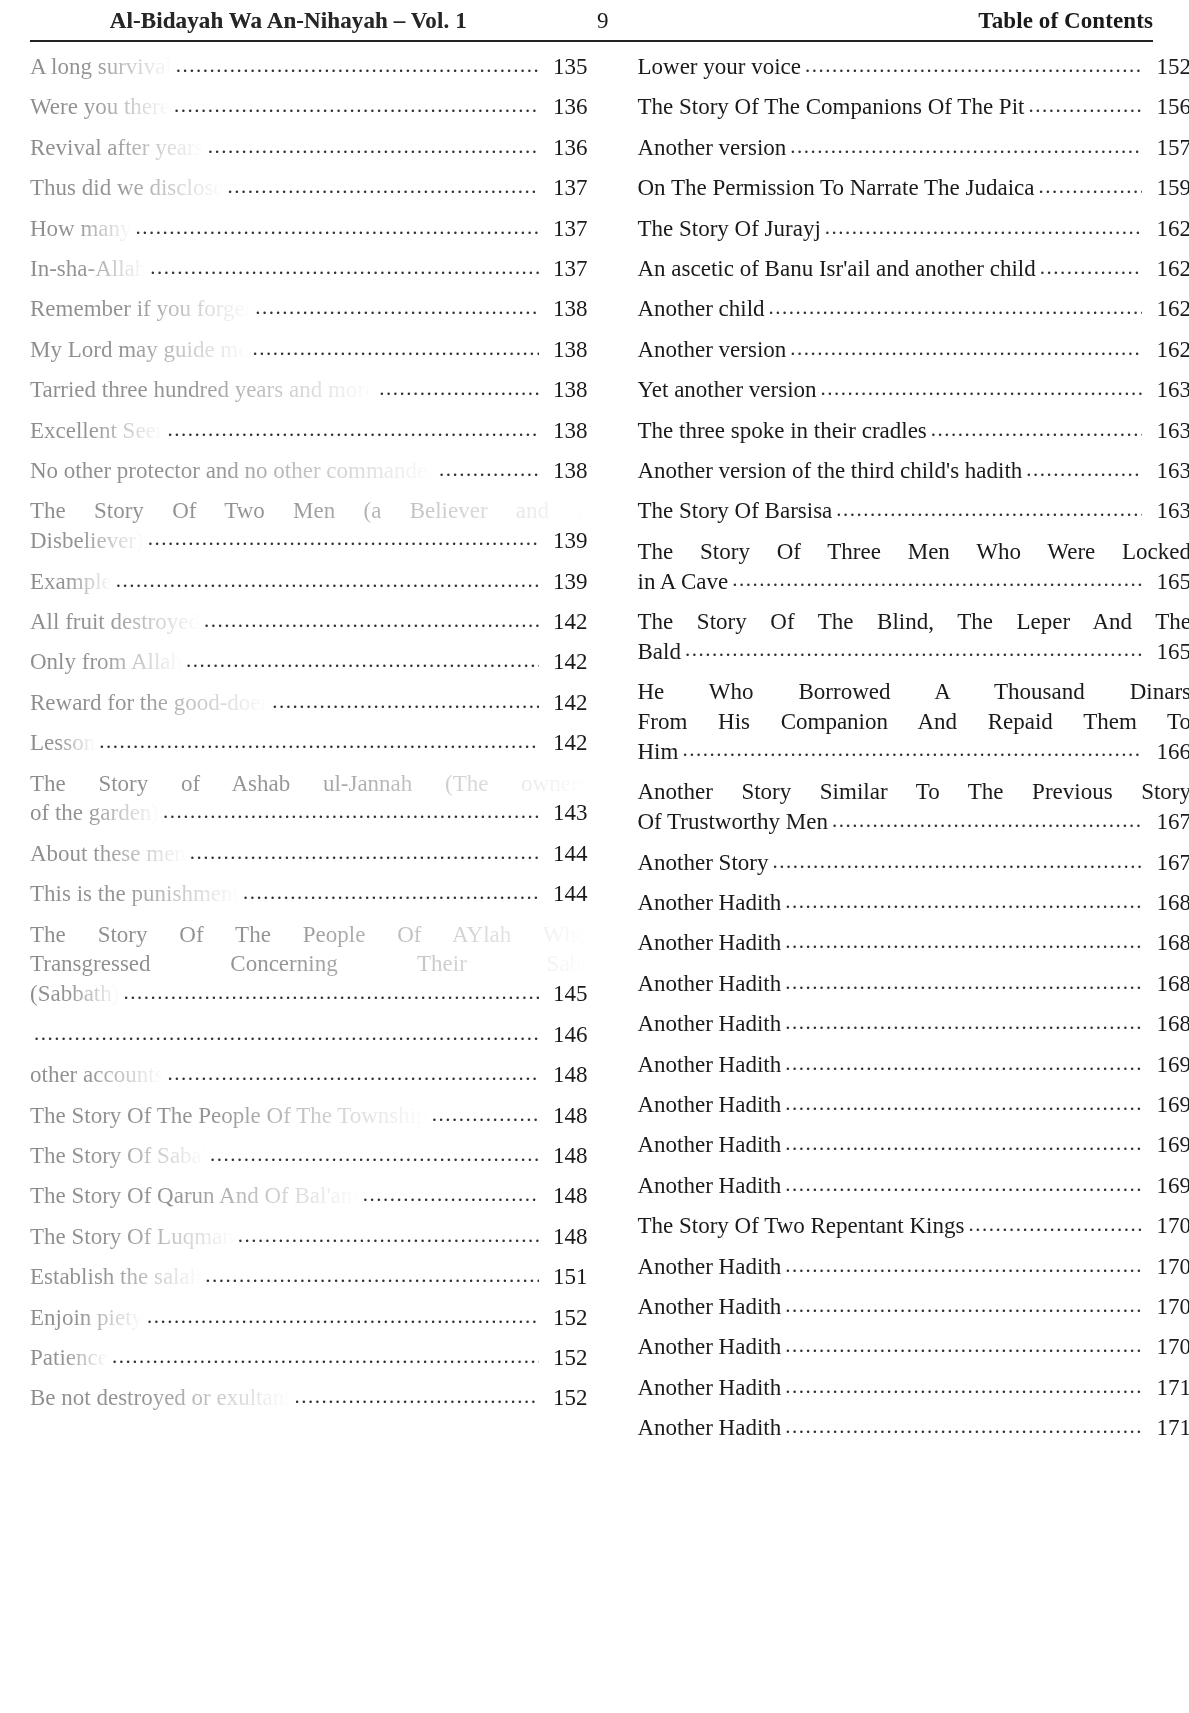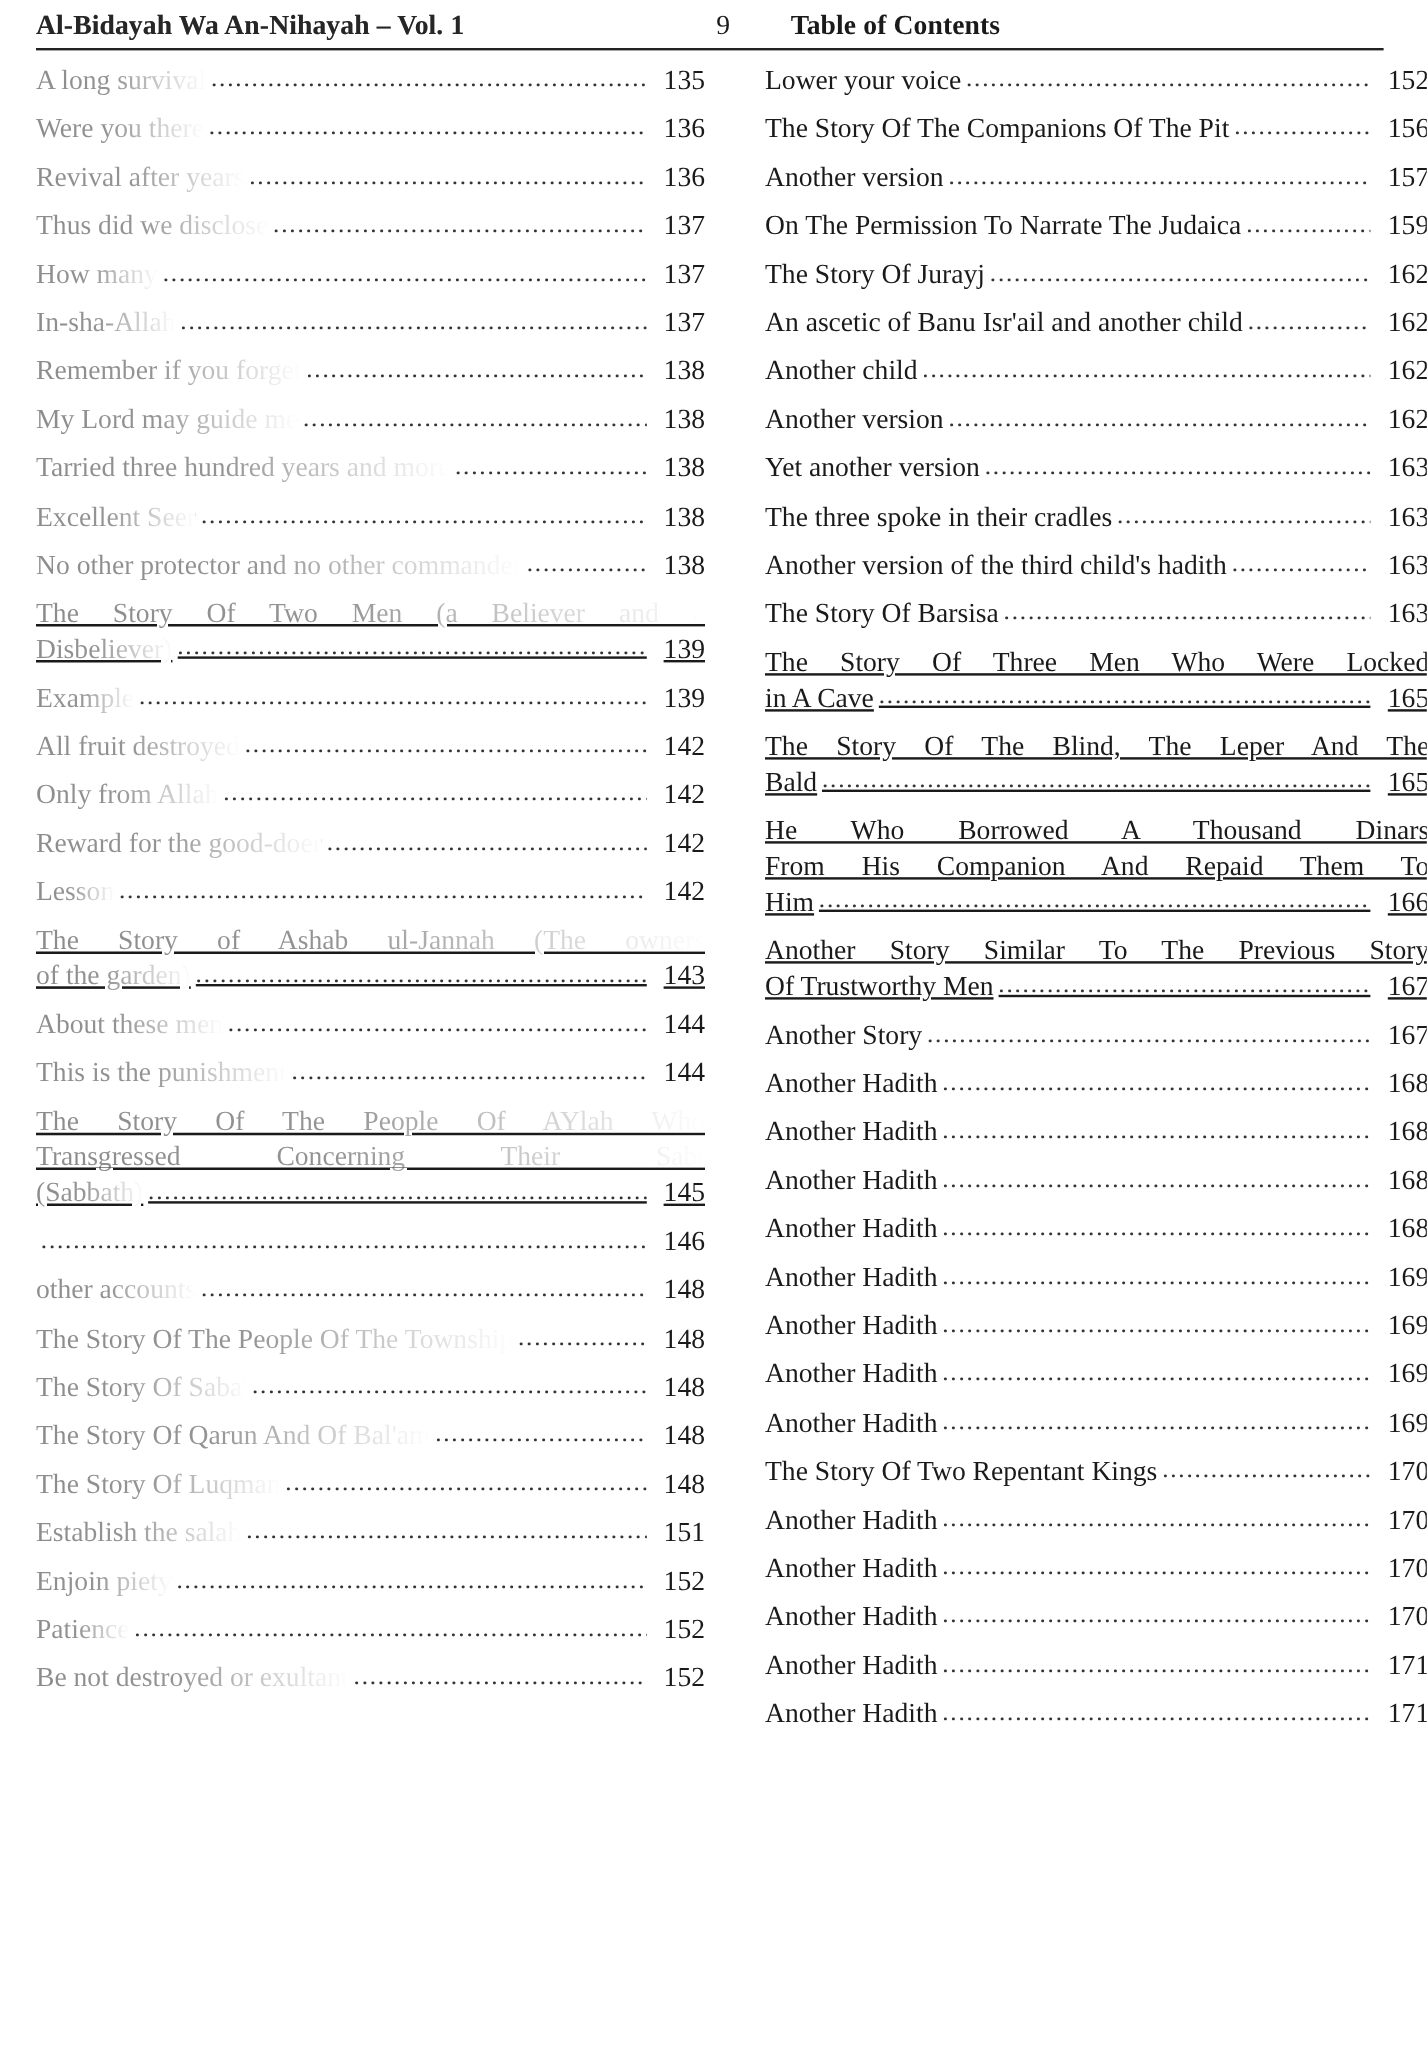--- a/index.html
+++ b/index.html
@@ -29,32 +29,33 @@
     width: 100%;
     font-weight: bold;
     font-size: 23px;
     letter-spacing: .1px;
     padding-bottom: 6px;
     border-bottom: 2px solid #222;
     margin-bottom: 10px;
   }
   .header .left {
     width: 46%;
-    text-align: left;
+    text-align: center;
     
     color: #262626;
   }
   .header .center {
     width: 10%;
     text-align: center;
     font-weight: normal;
     font-size: 23px;
   }
   .header .right {
     width: 44%;
+    text-align: right;
   }
   
   .columns {
     display: flex;
     gap: 38px;
     height: 1630px;
   }
   .col {
     width: 50%;
     box-sizing: border-box;
@@ -86,21 +87,20 @@
   }
   .toc-entry .pg {
     flex: 0 0 auto;
     text-align: right;
     min-width: 46px;
   }
 
   
   .toc-entry.multi {
     display: block;
-    text-decoration: underline;
   }
   .toc-entry.multi .lines {
     text-align: justify;
     text-align-last: justify;
   }
   .toc-entry.multi .last {
     display: flex;
     align-items: center;
     width: 100%;
   }

